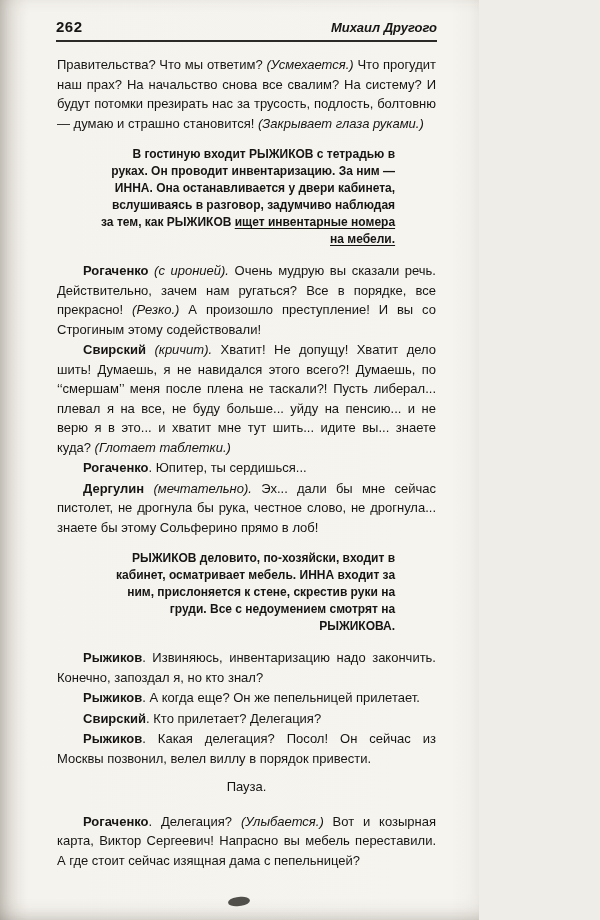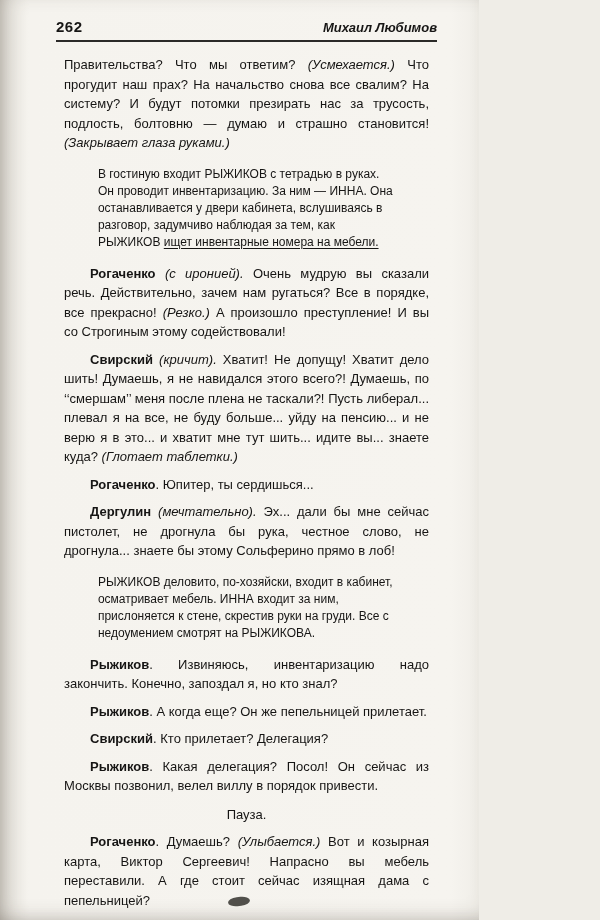--- a/index.html
+++ b/index.html
@@ -38,40 +38,40 @@
     font-weight: bold;
     font-style: italic;
     font-size: 13px;
   }
   .rule {
     border-top: 2px solid #2b2a28;
     margin: 5px 0 13px 0;
   }
   .text-col { display: block; }
   p.block {
-    margin: 8px;
+    margin: 1px;
     text-align: justify;
     font-size: 13px;
     line-height: 19.5px;
   }
   p.body { text-indent: 0; }
   p.dialogue { text-indent: 26px; }
   p.stage {
     width: 78%;
     margin: 13px auto 13px auto;
-    text-align: left;
+    text-align: right;
     text-indent: 0;
-    font-weight: normal;
+    font-weight: bold;
     font-size: 12px;
     line-height: 17px;
   }
   p.pause {
     text-align: center;
     text-indent: 0;
-    margin: 9px 0 2px 0;
+    margin: 9px 0 15px 0;
   }
   .seg-normal { font-style: normal; }
   .seg-italic { font-style: italic; }
   .seg-bold   { font-weight: bold; }
   .seg-underline { text-decoration: underline; text-underline-offset: 2px; }
   .ink-mark {
     position: absolute;
     left: 228px;
     bottom: 14px;
     width: 22px;
@@ -81,32 +81,32 @@
     transform: rotate(-6deg);
     opacity: .85;
   }
 </style>
 </head>
 <body>
 
 <div class="page">
   <header class="page-header">
     <span class="page-number">262</span>
-    <span class="author">Михаил Любимов</span>
+    <span class="author">Михаил Другого</span>
   </header>
   <div class="rule"></div>
   <main class="text-col">
       <p class="block body"><span class="seg-normal">Правительства? Что мы ответим? </span><span class="seg-italic">(Усмехается.)</span><span class="seg-normal"> Что прогудит наш прах? На начальство снова все свалим? На систему? И будут потомки презирать нас за трусость, подлость, болтовню — думаю и страшно становится! </span><span class="seg-italic">(Закрывает глаза руками.)</span></p>
       <p class="block stage"><span class="seg-normal">В гостиную входит РЫЖИКОВ с тетрадью в руках. Он проводит инвентаризацию. За ним — ИННА. Она останавливается у двери кабинета, вслушиваясь в разговор, задумчиво наблюдая за тем, как РЫЖИКОВ </span><span class="seg-underline">ищет инвентарные номера на мебели.</span></p>
       <p class="block dialogue"><span class="seg-bold">Рогаченко </span><span class="seg-italic">(с иронией).</span><span class="seg-normal"> Очень мудрую вы сказали речь. Действительно, зачем нам ругаться? Все в порядке, все прекрасно! </span><span class="seg-italic">(Резко.)</span><span class="seg-normal"> А произошло преступление! И вы со Строгиным этому содействовали!</span></p>
       <p class="block dialogue"><span class="seg-bold">Свирский </span><span class="seg-italic">(кричит).</span><span class="seg-normal"> Хватит! Не допущу! Хватит дело шить! Думаешь, я не навидался этого всего?! Думаешь, по ‘‘смершам’’ меня после плена не таскали?! Пусть либерал... плевал я на все, не буду больше... уйду на пенсию... и не верю я в это... и хватит мне тут шить... идите вы... знаете куда? </span><span class="seg-italic">(Глотает таблетки.)</span></p>
       <p class="block dialogue"><span class="seg-bold">Рогаченко</span><span class="seg-normal">. Юпитер, ты сердишься...</span></p>
       <p class="block dialogue"><span class="seg-bold">Дергулин </span><span class="seg-italic">(мечтательно).</span><span class="seg-normal"> Эх... дали бы мне сейчас пистолет, не дрогнула бы рука, честное слово, не дрогнула... знаете бы этому Сольферино прямо в лоб!</span></p>
       <p class="block stage"><span class="seg-normal">РЫЖИКОВ деловито, по-хозяйски, входит в кабинет, осматривает мебель. ИННА входит за ним, прислоняется к стене, скрестив руки на груди. Все с недоумением смотрят на РЫЖИКОВА.</span></p>
       <p class="block dialogue"><span class="seg-bold">Рыжиков</span><span class="seg-normal">. Извиняюсь, инвентаризацию надо закончить. Конечно, запоздал я, но кто знал?</span></p>
       <p class="block dialogue"><span class="seg-bold">Рыжиков</span><span class="seg-normal">. А когда еще? Он же пепельницей прилетает.</span></p>
       <p class="block dialogue"><span class="seg-bold">Свирский</span><span class="seg-normal">. Кто прилетает? Делегация?</span></p>
       <p class="block dialogue"><span class="seg-bold">Рыжиков</span><span class="seg-normal">. Какая делегация? Посол! Он сейчас из Москвы позвонил, велел виллу в порядок привести.</span></p>
       <p class="block pause"><span class="seg-normal">Пауза.</span></p>
-      <p class="block dialogue"><span class="seg-bold">Рогаченко</span><span class="seg-normal">. Думаешь? </span><span class="seg-italic">(Улыбается.)</span><span class="seg-normal"> Вот и козырная карта, Виктор Сергеевич! Напрасно вы мебель переставили. А где стоит сейчас изящная дама с пепельницей?</span></p>
+      <p class="block dialogue"><span class="seg-bold">Рогаченко</span><span class="seg-normal">. Делегация? </span><span class="seg-italic">(Улыбается.)</span><span class="seg-normal"> Вот и козырная карта, Виктор Сергеевич! Напрасно вы мебель переставили. А где стоит сейчас изящная дама с пепельницей?</span></p>
     </main>
   <div class="ink-mark"></div>
 </div>
 
 </body></html>

